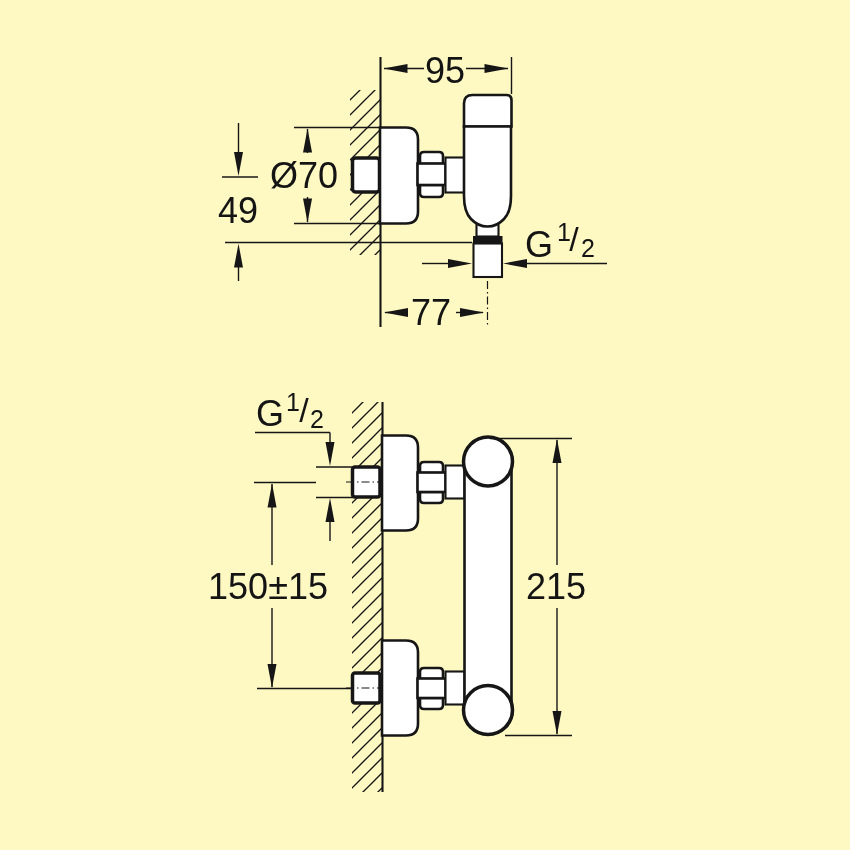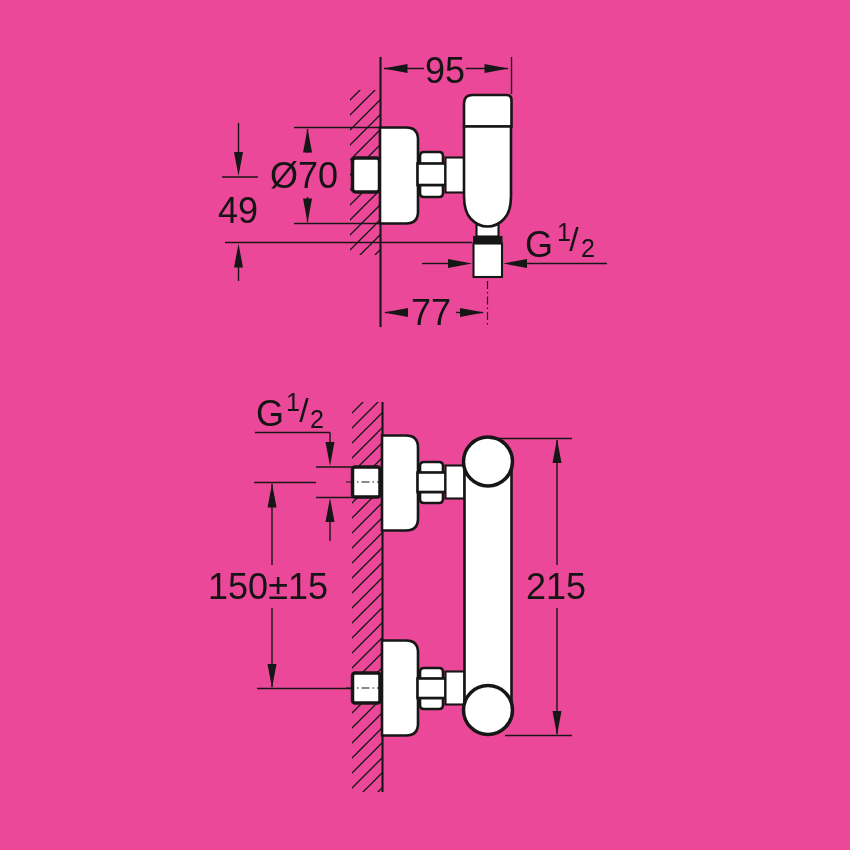--- a/index.html
+++ b/index.html
@@ -1,16 +1,16 @@
 <!DOCTYPE html>
 <html><head>
 <meta charset="utf-8">
 <style>
   html,body { margin:0; padding:0; background:#ffffff; }
-  .canvas { position:relative; width:850px; height:850px; background:#ec4899; overflow:hidden; }
+  .canvas { position:relative; width:850px; height:850px; background:#fef9c3; overflow:hidden; }
   svg { display:block; }
   
   .s    { stroke:#161616; fill:none; stroke-linecap:butt; }
   .thin { stroke-width:1.4; }
   .med  { stroke-width:2.1; }
   .bold { stroke-width:2.6; }
   .xb   { stroke-width:3.5; }
   .fw   { fill:#ffffff; }
   .cl   { stroke:#161616; fill:none; stroke-width:1.2; stroke-dasharray:8 3 1.5 3; }
   .arrow{ fill:#161616; stroke:none; }

